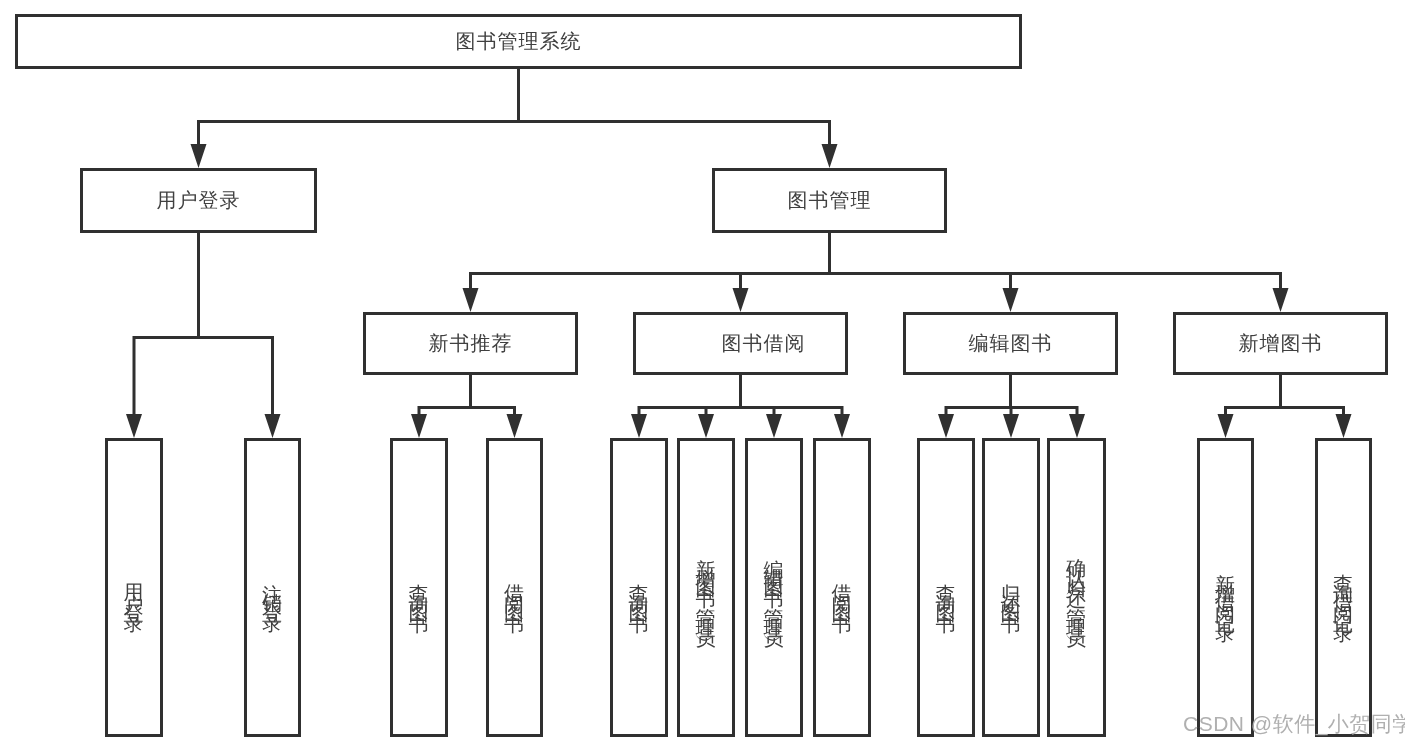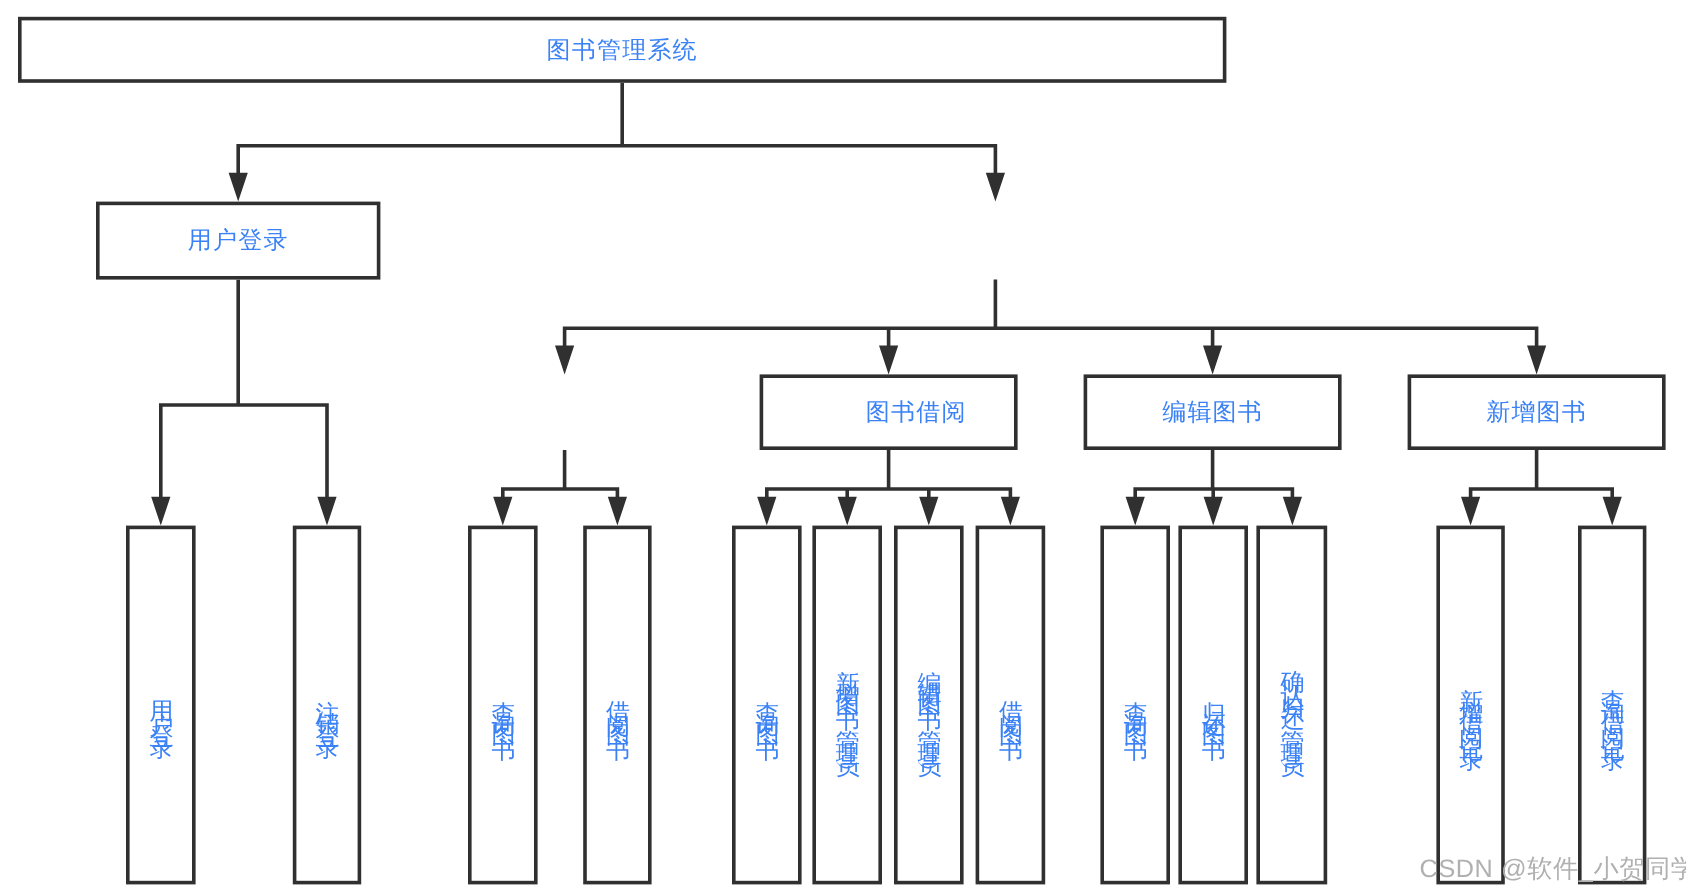--- a/index.html
+++ b/index.html
@@ -26,21 +26,21 @@
     pointer-events: none;
   }
   .node {
     position: absolute;
     box-sizing: border-box;
     border: 3px solid #303030;
     background: #ffffff;
     display: flex;
     align-items: center;
     justify-content: center;
-    color: #3b82f6;
+    color: #404040;
     font-size: 20px;
     letter-spacing: 1px;
     z-index: 2;
   }
   .vnode .vlabel {
     writing-mode: vertical-rl;
     letter-spacing: 10px;
     line-height: 1;
     white-space: nowrap;
   }
@@ -125,21 +125,27 @@
     "></path>
   </svg>
 
   <div class="node" style="left:15px; top:14px; width:1007px; height:55px;">
     <span>图书管理系统</span>
   </div>
 
   <div class="node" style="left:80px; top:168px; width:237px; height:65px;">
     <span>用户登录</span>
   </div>
-
+  <div class="node" style="left:712px; top:168px; width:235px; height:65px;">
+    <span>图书管理</span>
+  </div>
+
+  <div class="node" style="left:363px; top:312px; width:215px; height:63px;">
+    <span>新书推荐</span>
+  </div>
   <div class="node" style="left:633px; top:312px; width:215px; height:63px;padding-left:46px;">
     <span>图书借阅</span>
   </div>
   <div class="node" style="left:903px; top:312px; width:215px; height:63px;">
     <span>编辑图书</span>
   </div>
   <div class="node" style="left:1173px; top:312px; width:215px; height:63px;">
     <span>新增图书</span>
   </div>
 

